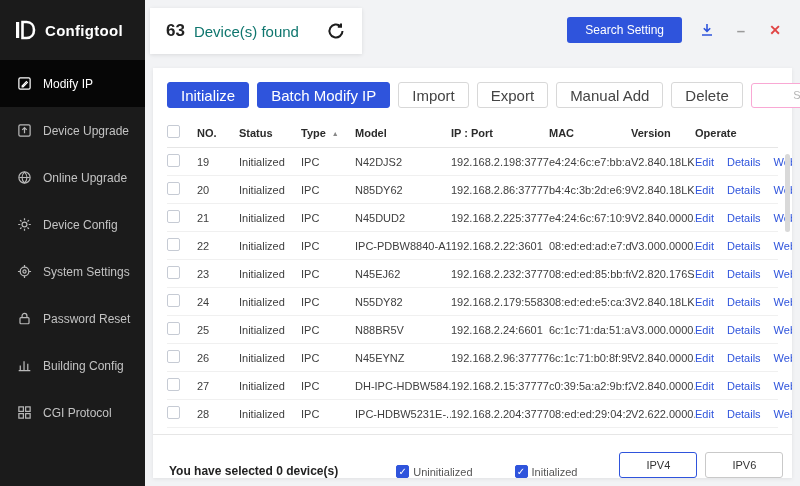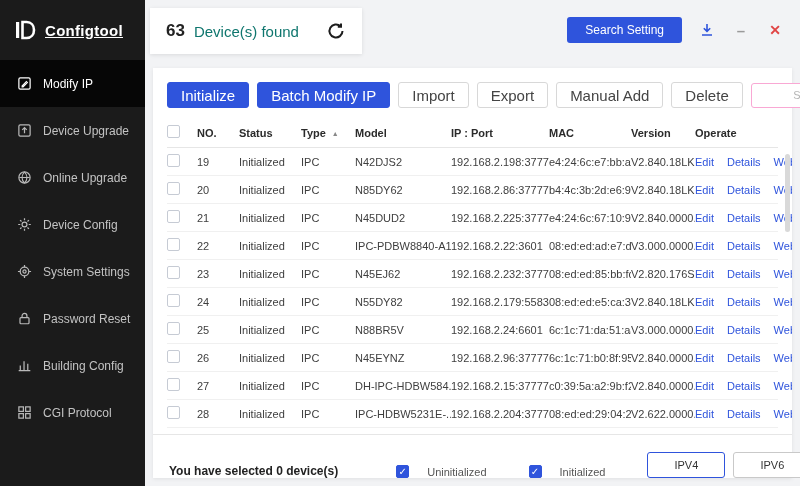--- a/index.html
+++ b/index.html
@@ -6,21 +6,21 @@
   html,body { width:800px; height:486px; overflow:hidden; }
   body { font-family:"Liberation Sans", sans-serif; background:#f2f3f5; color:#333; }
   :root { --accent:#2f54dc; }
 
   .app { display:flex; width:800px; height:486px; }
 
   
   .sidebar { width:145px; flex-shrink:0; background:#1b1b1b; display:flex; flex-direction:column; }
   .logo { height:60px; display:flex; align-items:center; padding-left:13px; gap:8px; }
   .logo-mark { width:24px; height:24px; display:inline-flex; }
-  .logo-text { color:#fff; font-size:15px; font-weight:bold; letter-spacing:.3px;text-decoration:underline; }
+  .logo-text { color:#fff; font-size:15px; font-weight:bold; letter-spacing:.3px; }
   .nav-item { height:47px; display:flex; align-items:center; gap:11px; padding-left:17px;
               font-size:12px; color:#c3c3c3; cursor:pointer;text-align:center; }
   .nav-item.active { background:#060606; color:#fff; }
   .nav-icon { width:15px; height:15px; display:inline-flex; color:#b9b9b9; }
   .nav-item.active .nav-icon { color:#fff; }
   .nav-icon svg { width:15px; height:15px; }
 
   
   .main { flex:1; display:flex; flex-direction:column; min-width:0; }
 
@@ -72,21 +72,21 @@
   .cb.checked { background:var(--accent); border-color:var(--accent); }
   .cb.checked::after { content:"\2713"; }
 
   .scroll-thumb { position:absolute; right:2px; top:36px; width:5px; height:78px;
                   background:#d9d9d9; border-radius:3px; }
 
   
   .table-footer { border-top:1px solid #e6e6e6; height:44px; display:flex; align-items:flex-end;
                   padding:0 16px; gap:10px; }
   .selected-text { font-size:12px; font-weight:bold; color:#222; margin-right:48px; white-space:nowrap; }
-  .cb-group { display:flex; align-items:center; gap:18px; margin-right:32px; font-size:11px; color:#555; }
+  .cb-group { display:flex; align-items:center; gap:4px; margin-right:32px; font-size:11px; color:#555; }
   .ip-btns { margin-left:auto; display:flex; gap:8px; margin-right:22px; }
   .ip-btn { width:78px; height:26px; background:#fff; border:1px solid #c9c9c9; border-radius:3px;
             font-size:11px; font-family:inherit; color:#333; cursor:pointer; }
   .ip-btn.selected { border-color:var(--accent); }
 
   svg { display:block; }
 </style>
 </head>
 <body>
 

